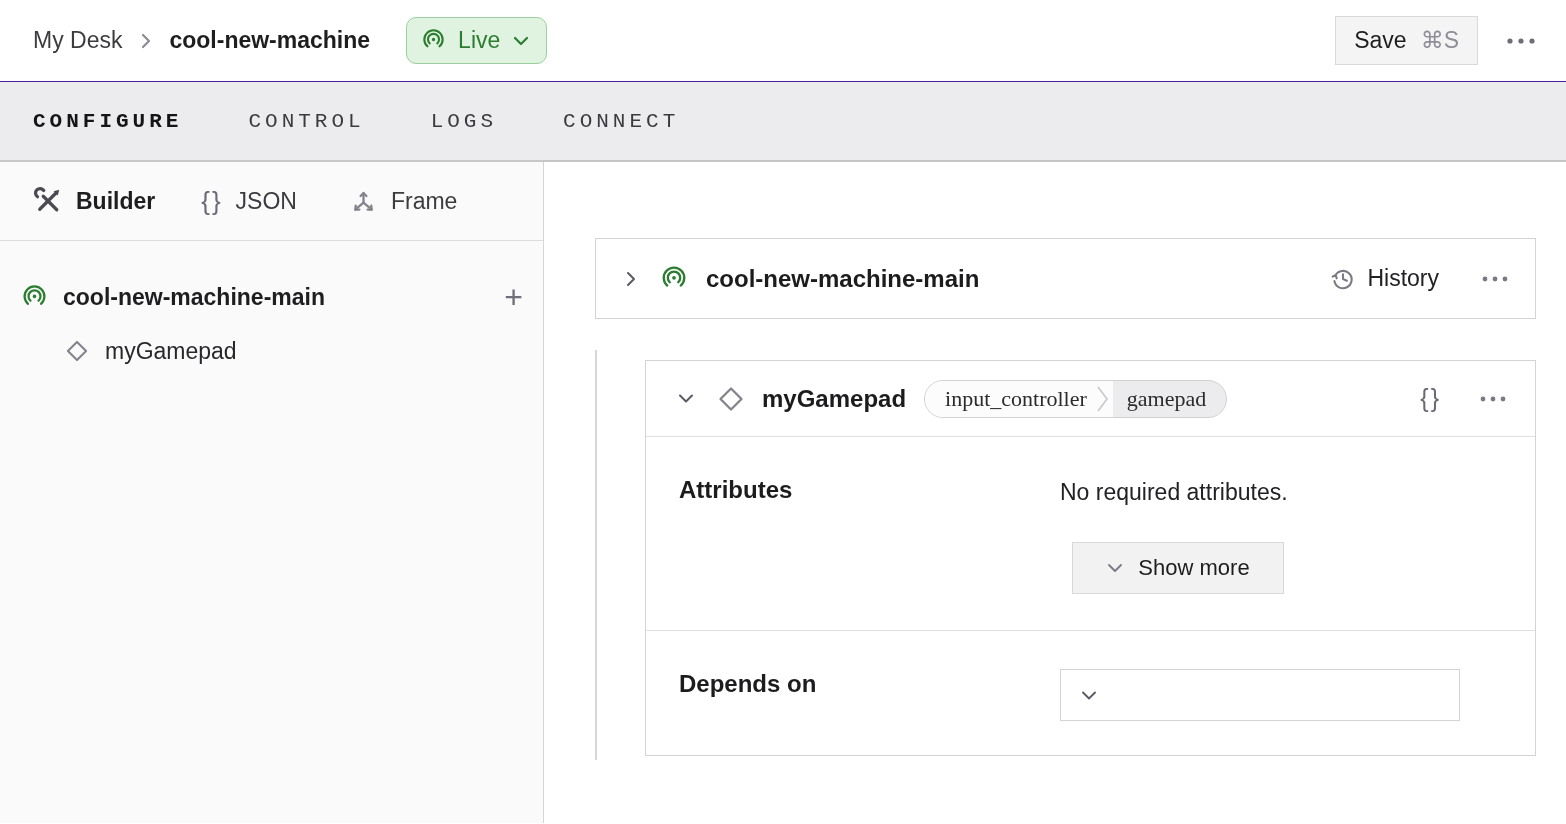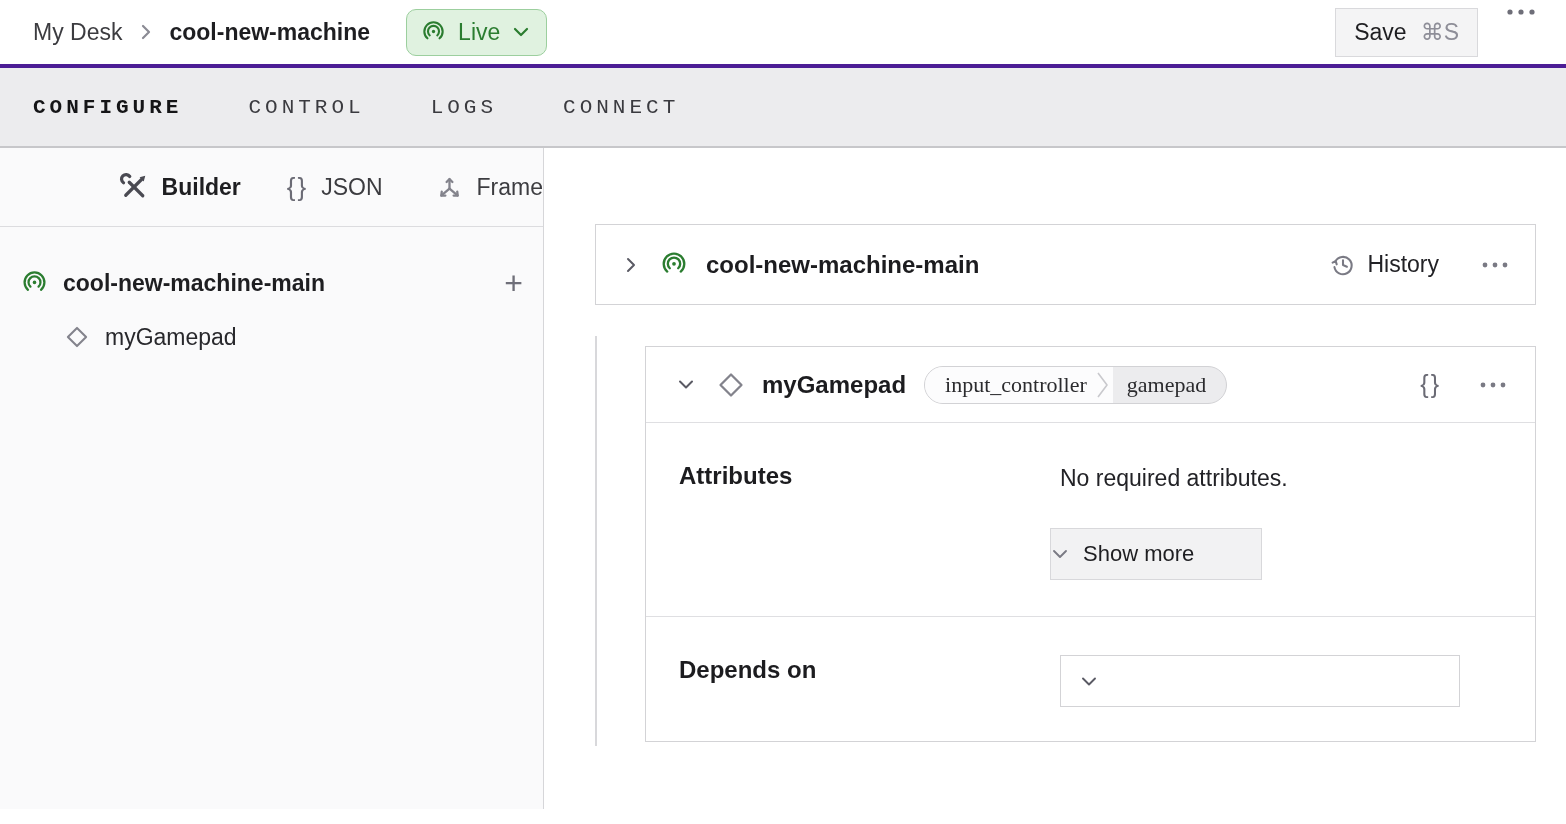--- a/index.html
+++ b/index.html
@@ -1,50 +1,50 @@
 <!DOCTYPE html>
 <html><head>
 <meta charset="utf-8">
 <style>
   * { margin:0; padding:0; box-sizing:border-box; }
   html,body { width:1566px; height:824px; overflow:hidden; background:#fff;
     font-family:"Liberation Sans","DejaVu Sans",sans-serif; color:#222226; }
 
   
-  .topbar { height:68px; background:#fff; border-bottom:4px solid #4c1d95;
+  .topbar { height:82px; background:#fff; border-bottom:1px solid #4c1d95;
     display:flex; align-items:center; padding:0 30px 0 33px; }
   .breadcrumb { display:flex; align-items:center; gap:16px; font-size:23px; }
   .bc-parent { color:#3c3c40; }
   .bc-sep { display:flex; align-items:center; color:#8b8b94; }
   .bc-current { font-weight:700; color:#1e1e21; }
   .live-badge { margin-left:36px; display:flex; align-items:center; gap:12px;
     background:#e0f2e0; border:1px solid #9ccf9e; border-radius:10px;
     height:47px; padding:0 16px 0 14px; color:#2b7d30; font-size:23px; cursor:pointer; }
-  .topbar-right { margin-left:auto; display:flex; align-items:flex-start; gap:28px; }
+  .topbar-right { margin-left:auto; display:flex; align-items:center; gap:28px; }
   .save-btn { height:49px; background:#f4f4f5; border:1px solid #d9d9dc;
     display:flex; align-items:center; gap:14px; padding:0 18px; font-size:23px; cursor:pointer; }
   .save-label { color:#1e1e21; }
   .save-shortcut { color:#8e8e98; }
   .dots { display:flex; align-items:center; cursor:pointer; }
 
   
   .tabbar { height:80px; background:#ececee; border-bottom:2px solid #c7c7ca;
     display:flex; align-items:center; padding-left:33px;
     font-family:"Liberation Mono","DejaVu Sans Mono",monospace; font-size:21px; letter-spacing:4px; }
   .tab { margin-right:66px; color:#3a3a3f; cursor:pointer; }
   .tab.active { font-weight:700; color:#151517; }
 
   
   .layout { display:flex; height:661px; }
   .sidebar { width:544px; background:#fafafb; border-right:1px solid #d6d6d9; }
   .main { flex:1; background:#fff; position:relative; }
 
   
   .view-switcher { height:79px; border-bottom:1px solid #dcdcdf;
-    display:flex; align-items:center; padding-left:24px; font-size:23px;justify-content:flex-end; }
+    display:flex; align-items:center; padding-left:33px; font-size:23px; }
   .view-item { display:flex; align-items:center; gap:13px; color:#3c3c40; cursor:pointer; }
   .view-item.active { font-weight:700; color:#1e1e21; }
   .vs-json { margin-left:46px; }
   .vs-frame { margin-left:52px; }
   .braces-glyph { color:#6b6b75; font-size:26px; letter-spacing:2px; font-weight:400; }
 
   
   .tree { padding-top:32px; }
   .tree-root { display:flex; align-items:center; gap:15px; height:48px; padding:0 20px 0 21px; cursor:pointer; }
   .tree-root-label { font-weight:700; font-size:23px; color:#1e1e21; }
@@ -76,23 +76,23 @@
   .pill-chev { display:flex; align-items:center; background:#fcfcfd; height:100%; padding-right:2px; }
   .pill-model { height:100%; display:flex; align-items:center; padding:0 20px 0 14px; }
   .comp-header-right { margin-left:auto; display:flex; align-items:center; gap:38px; }
   .comp-braces { color:#6b6b75; font-size:25px; letter-spacing:2px; cursor:pointer; }
 
   .comp-row { position:relative; }
   .row-attributes { height:193px; }
   .row-depends { height:125px; border-top:1px solid #dfdfe2; }
   .row-label { position:absolute; left:33px; top:39px; font-weight:700; font-size:24px; color:#1c1c1f; }
   .attr-empty { position:absolute; left:414px; top:42px; font-size:23px; color:#222226; white-space:nowrap; }
-  .show-more-btn { position:absolute; left:404px; top:105px; width:212px; height:52px;
+  .show-more-btn { position:absolute; left:426px; top:105px; width:212px; height:52px;
     background:#f2f2f3; border:1px solid #d8d8db; display:flex; align-items:center;
-    justify-content:flex-start; gap:14px; font-size:22px; color:#1e1e21; cursor:pointer; }
+    justify-content:center; gap:14px; font-size:22px; color:#1e1e21; cursor:pointer; }
   .depends-select { position:absolute; left:414px; top:38px; width:400px; height:52px;
     background:#fff; border:1px solid #d3d3d6; display:flex; align-items:center; padding:0 18px 0 18px; cursor:pointer; }
   .depends-select input { border:none; outline:none; flex:1; font-size:22px;
     font-family:"Liberation Sans","DejaVu Sans",sans-serif; color:#28282c; background:transparent; }
   .depends-select input::placeholder { color:#8e8e99; opacity:1; }
 
   svg { display:block; }
 </style>
 </head>
 <body>

